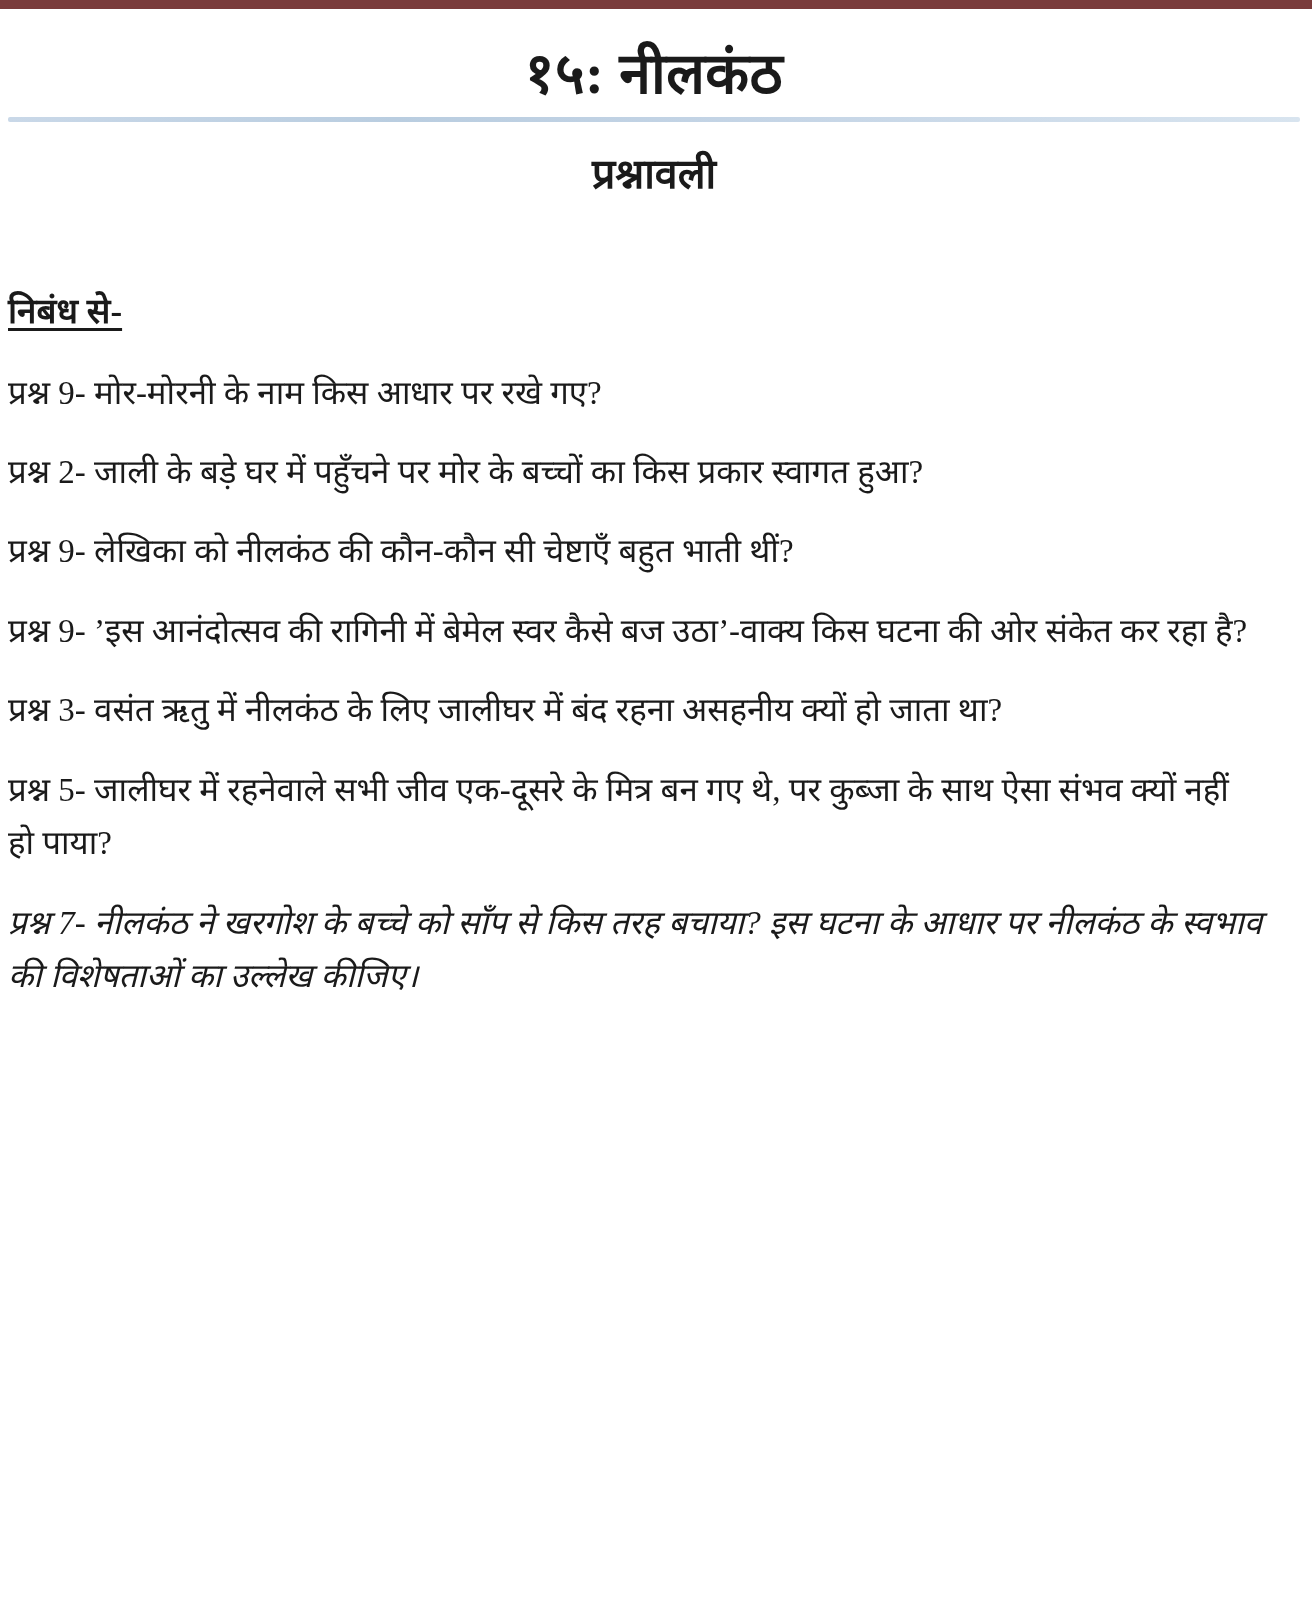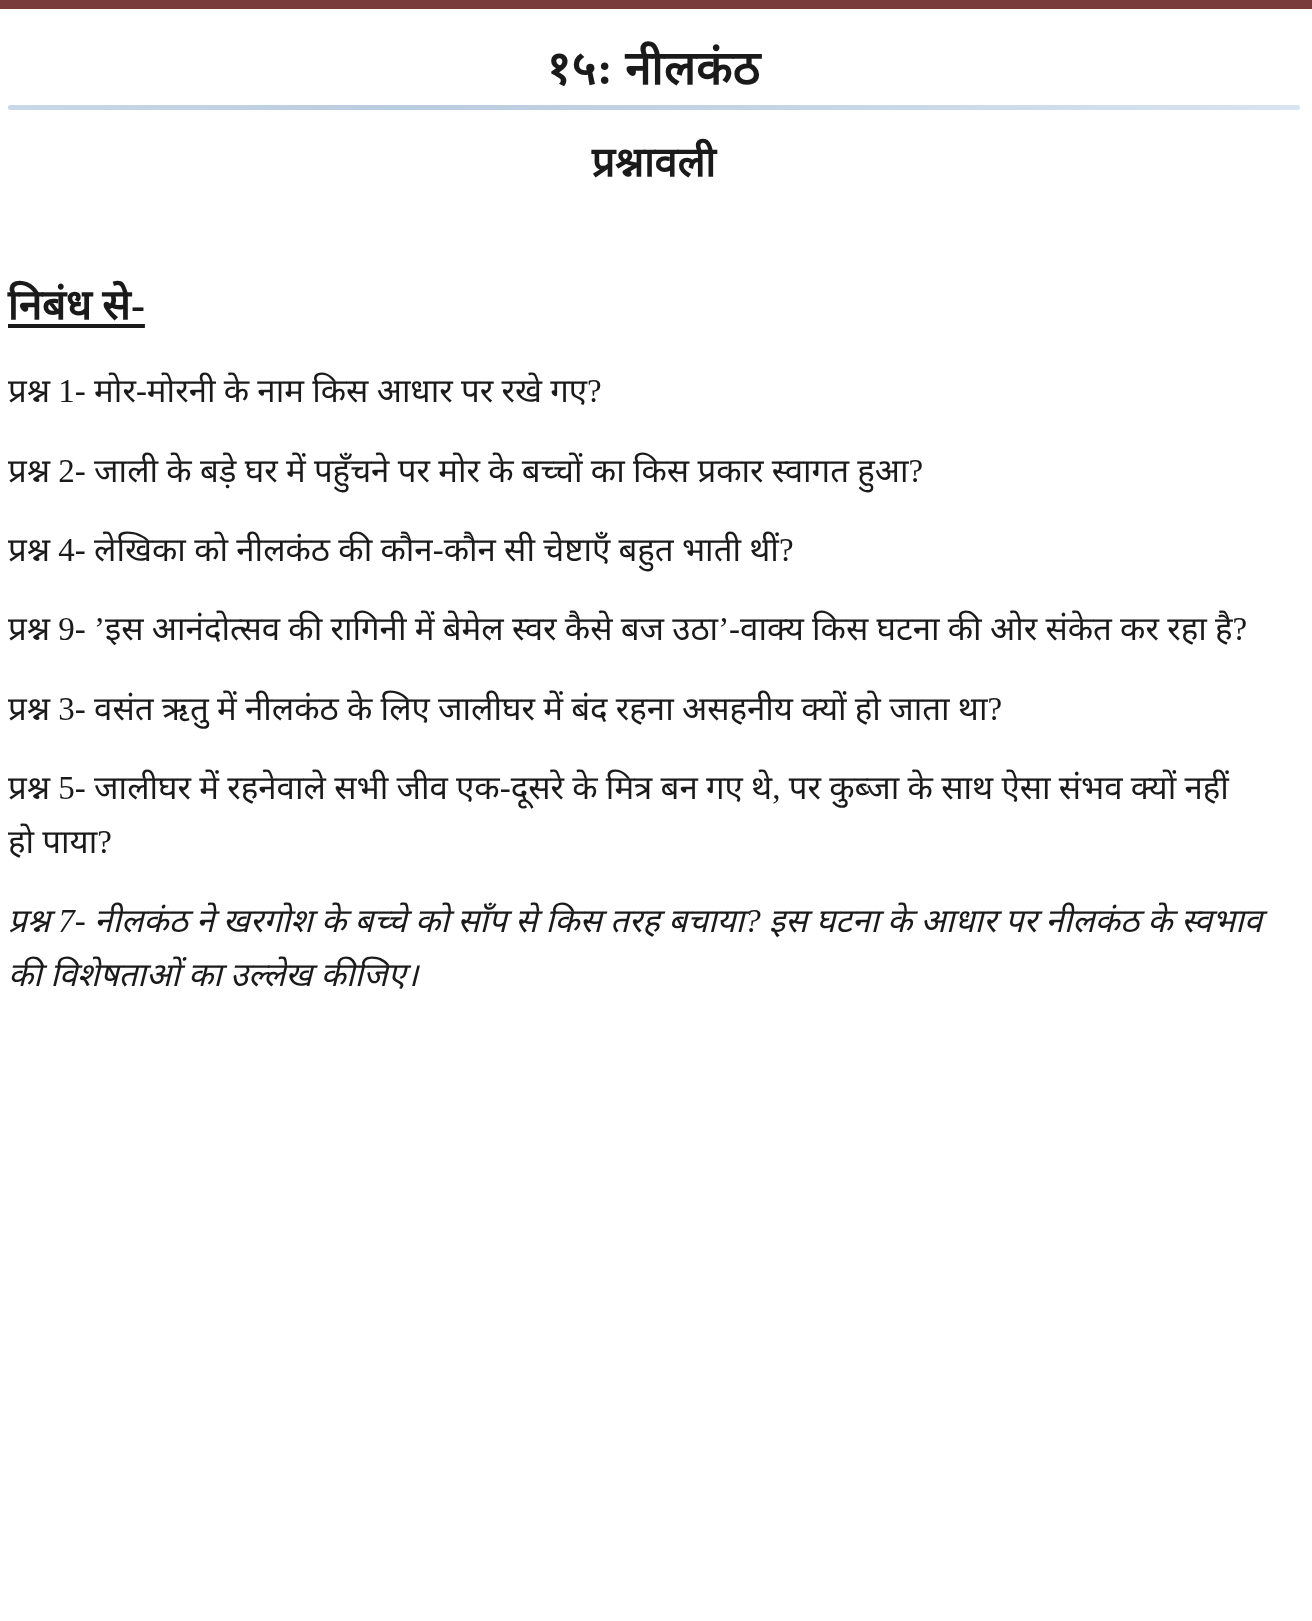--- a/index.html
+++ b/index.html
@@ -20,41 +20,41 @@
     width: 100%;
     height: 9px;
     background: #7a3b3b;
   }
   .page {
     padding: 0 12px 0 8px;
     box-sizing: border-box;
   }
   .chapter-title {
     text-align: center;
-    font-size: 47px;
+    font-size: 57px;
     font-weight: bold;
     margin: 32px 0 10px 0;
     letter-spacing: 0.5px;
     line-height: 1.15;
   }
   .title-rule {
     height: 5px;
     width: 100%;
     background: linear-gradient(to right, #c9d8e8 0%, #b9cde0 30%, #c5d5e6 60%, #d8e4ef 100%);
     border-radius: 2px;
     margin: 4px 0 22px 0;
   }
   .sub-title {
     text-align: center;
     font-size: 41px;
     font-weight: bold;
     margin: 0 0 86px 0;
   }
   .section-heading {
-    font-size: 42px;
+    font-size: 35px;
     font-weight: bold;
     text-decoration: underline;
     text-underline-offset: 5px;
     margin: 0 0 34px 0;
   }
   .question {
     font-size: 33px;
     line-height: 1.62;
     margin: 0 0 26px 0;
     max-width: 1255px;
@@ -72,21 +72,21 @@
 <div class="page">
 
   <h1 class="chapter-title">१५: नीलकंठ</h1>
 
   <div class="title-rule"></div>
 
   <h2 class="sub-title">प्रश्नावली</h2>
 
   <h3 class="section-heading">निबंध से-</h3>
 
-  <p class="question">प्रश्न 1- मोर-मोरनी के नाम किस आधार पर रखे गए?</p>
+  <p class="question">प्रश्न 9- मोर-मोरनी के नाम किस आधार पर रखे गए?</p>
   <p class="question">प्रश्न 2- जाली के बड़े घर में पहुँचने पर मोर के बच्चों का किस प्रकार स्वागत हुआ?</p>
-  <p class="question">प्रश्न 4- लेखिका को नीलकंठ की कौन-कौन सी चेष्टाएँ बहुत भाती थीं?</p>
+  <p class="question">प्रश्न 9- लेखिका को नीलकंठ की कौन-कौन सी चेष्टाएँ बहुत भाती थीं?</p>
   <p class="question">प्रश्न 9- ’इस आनंदोत्सव की रागिनी में बेमेल स्वर कैसे बज उठा’-वाक्य किस घटना की ओर संकेत कर रहा है?</p>
   <p class="question">प्रश्न 3- वसंत ऋतु में नीलकंठ के लिए जालीघर में बंद रहना असहनीय क्यों हो जाता था?</p>
   <p class="question">प्रश्न 5- जालीघर में रहनेवाले सभी जीव एक-दूसरे के मित्र बन गए थे, पर कुब्जा के साथ ऐसा संभव क्यों नहीं हो पाया?</p>
   <p class="question">प्रश्न 7- नीलकंठ ने खरगोश के बच्चे को साँप से किस तरह बचाया? इस घटना के आधार पर नीलकंठ के स्वभाव की विशेषताओं का उल्लेख कीजिए।</p>
 
 </div>
 
 </body></html>

